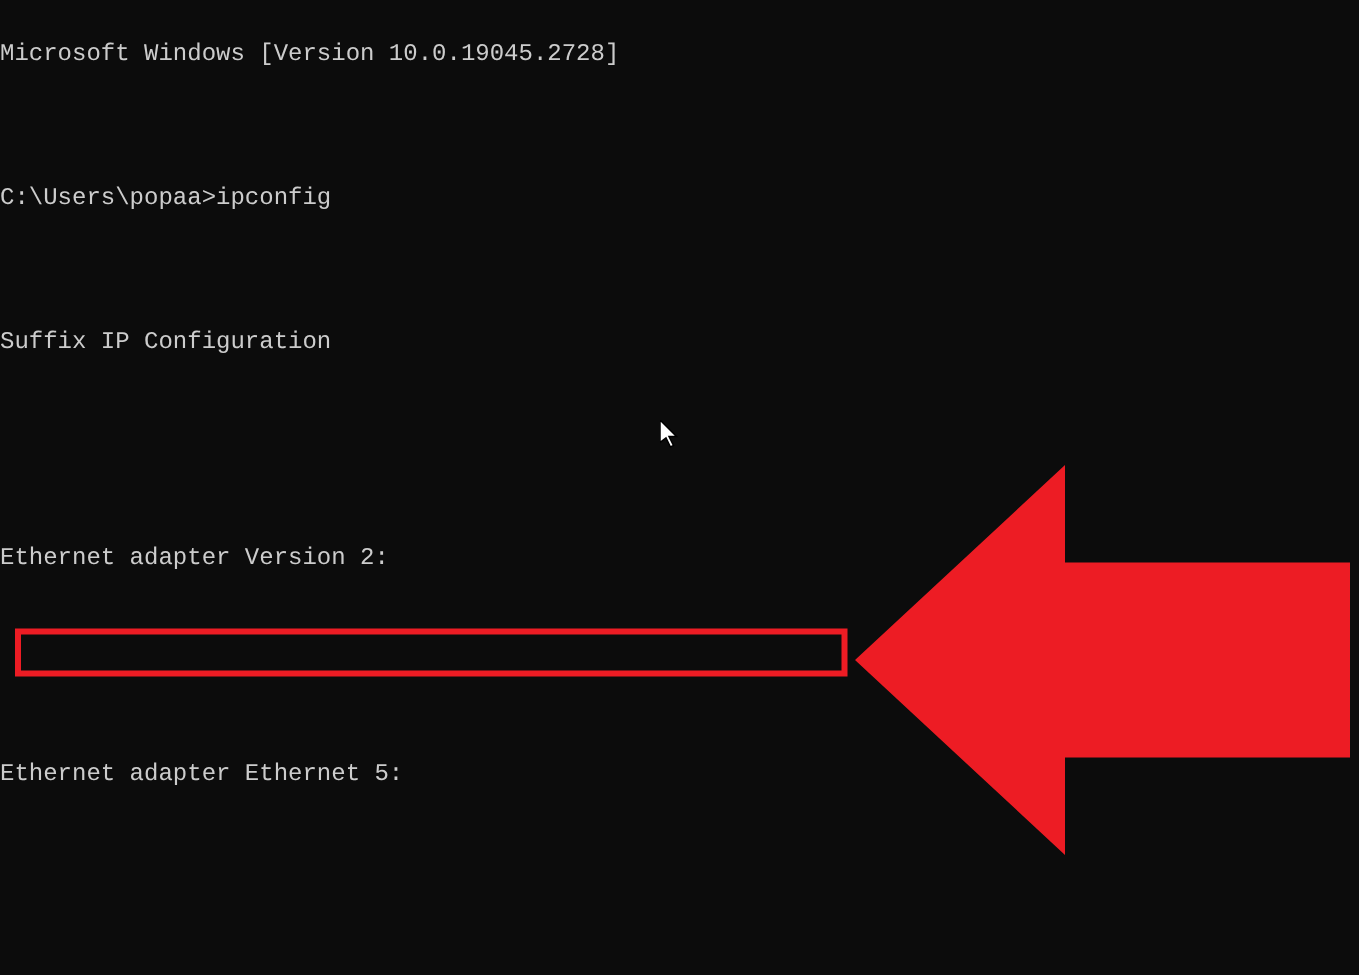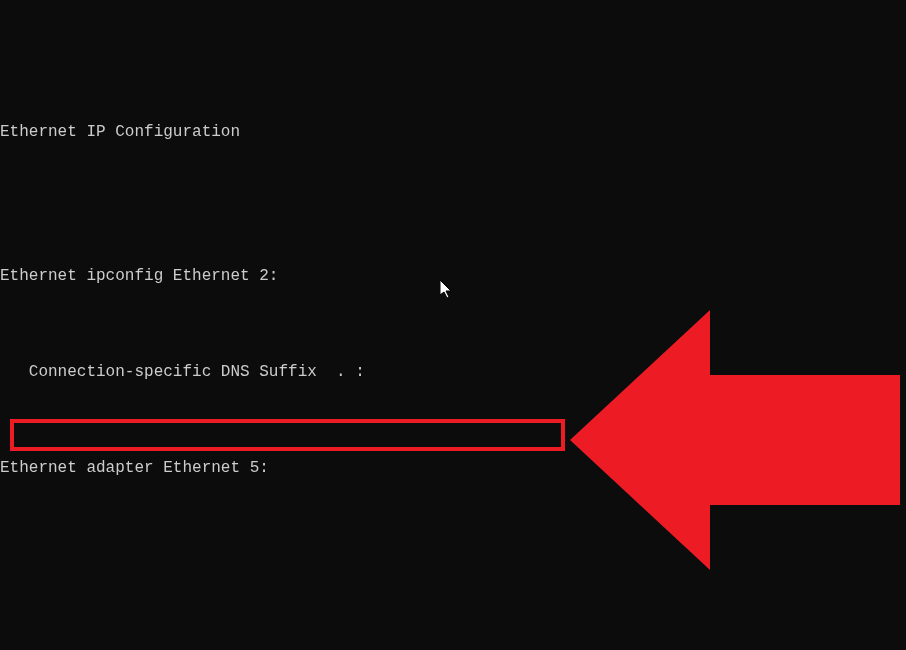--- a/index.html
+++ b/index.html
@@ -45,28 +45,29 @@
       position: absolute;
       top: 280px;
       left: 440px;
       pointer-events: none;
     }
   </style>
 </head>
 <body>
 
 <div class="terminal">
+<span class="line">Microsoft Windows [Version 10.0.19045.2728]</span>
+<span class="line"> </span>
+<span class="line"><span>C:\Users\popaa&gt;</span><span>ipconfig</span></span>
+<span class="line"> </span>
+<span class="line">Suffix IP Configuration</span>
 <span class="line"> </span>
 <span class="line"> </span>
-<span class="line">Ethernet IP Configuration</span>
+<span class="line">Ethernet adapter Version 2:</span>
 <span class="line"> </span>
-<span class="line"> </span>
-<span class="line">Ethernet ipconfig Ethernet 2:</span>
-<span class="line"> </span>
-<span class="line"><span>   Connection-specific DNS Suffix  . :</span><span></span></span>
 <span class="line"> </span>
 <span class="line">Ethernet adapter Ethernet 5:</span>
 
 
 
 
 
 
 
 

